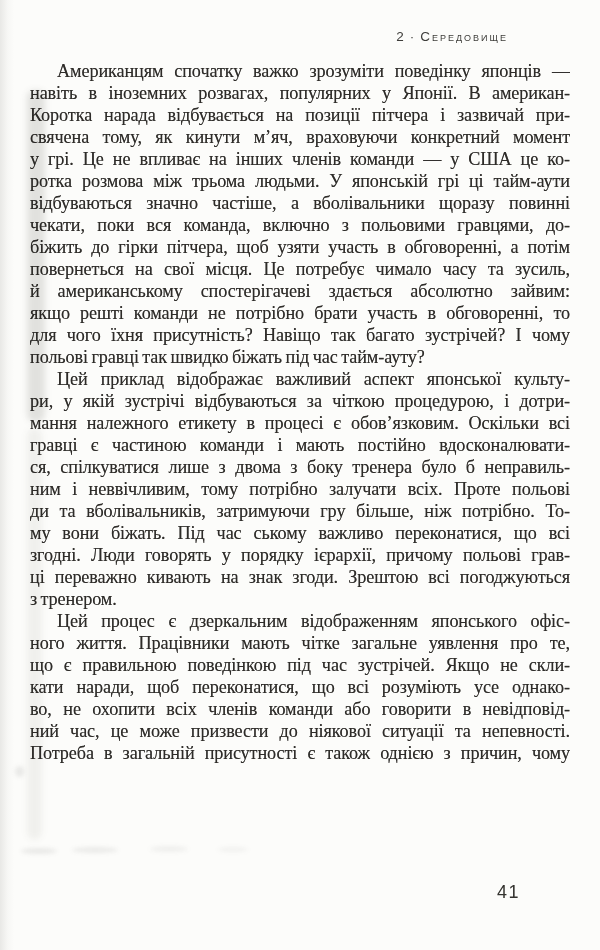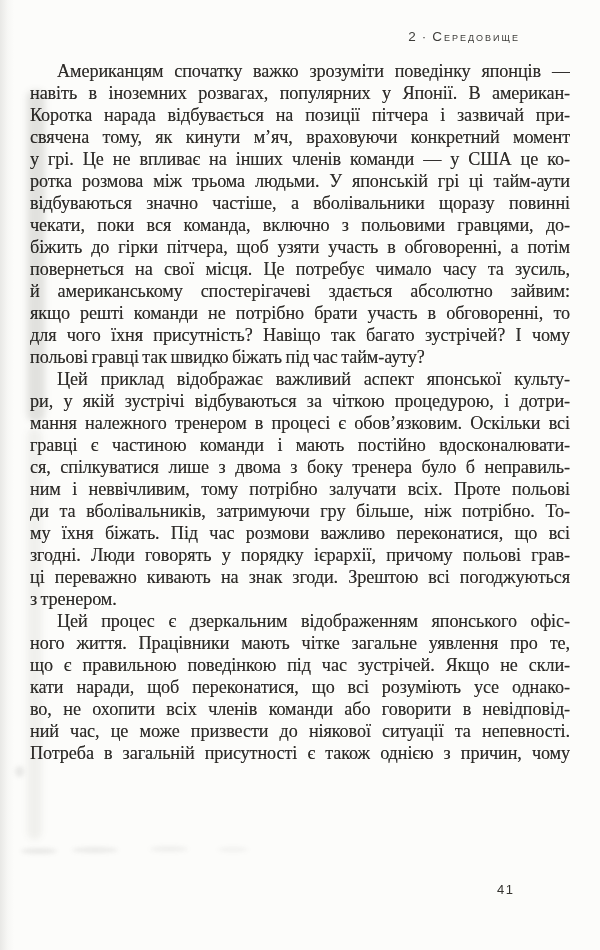--- a/index.html
+++ b/index.html
@@ -12,21 +12,21 @@
     width: 600px;
     height: 950px;
     background: #fcfcfa;
     overflow: hidden;
   }
 
   
   .running-head {
     position: absolute;
     top: 29px;
-    right: 80px;
+    right: 92px;
     font-family: "Liberation Sans", sans-serif;
     font-size: 13.5px;
     color: #3d3c39;
     letter-spacing: 2px;
     white-space: nowrap;
   }
   .running-head .sep { margin: 0 4px; color: #4a4946; }
   .running-head .chap { font-variant: small-caps; }
 
   
@@ -51,21 +51,21 @@
   }
   .line.first { text-indent: 27px; }
   .line.pend { text-align-last: left; }
 
   
   .folio {
     position: absolute;
     top: 882px;
     left: 497px;
     font-family: "Liberation Sans", sans-serif;
-    font-size: 13px;
+    font-size: 18px;
     letter-spacing: 1.5px;
     color: #34332f;
   }
 
   
   .edge-shade {
     position: absolute;
     left: 0; top: 0;
     width: 14px; height: 950px;
     background: linear-gradient(90deg, rgba(90,88,82,0.12), rgba(90,88,82,0.03) 55%, rgba(90,88,82,0));
@@ -108,26 +108,26 @@
       <div class="line">відбуваються значно частіше, а вболівальники щоразу повинні</div>
       <div class="line">чекати, поки вся команда, включно з польовими гравцями, до-</div>
       <div class="line">біжить до гірки пітчера, щоб узяти участь в обговоренні, а потім</div>
       <div class="line">повернеться на свої місця. Це потребує чимало часу та зусиль,</div>
       <div class="line">й американському спостерігачеві здається абсолютно зайвим:</div>
       <div class="line">якщо решті команди не потрібно брати участь в обговоренні, то</div>
       <div class="line">для чого їхня присутність? Навіщо так багато зустрічей? І чому</div>
       <div class="line pend">польові гравці так швидко біжать під час тайм-ауту?</div>
       <div class="line first">Цей приклад відображає важливий аспект японської культу-</div>
       <div class="line">ри, у якій зустрічі відбуваються за чіткою процедурою, і дотри-</div>
-      <div class="line">мання належного тренером в процесі є обов’язковим. Оскільки всі</div>
+      <div class="line">мання належного етикету в процесі є обов’язковим. Оскільки всі</div>
       <div class="line">гравці є частиною команди і мають постійно вдосконалювати-</div>
       <div class="line">ся, спілкуватися лише з двома з боку тренера було б неправиль-</div>
       <div class="line">ним і неввічливим, тому потрібно залучати всіх. Проте польові</div>
       <div class="line">ди та вболівальників, затримуючи гру більше, ніж потрібно. То-</div>
-      <div class="line">му їхня біжать. Під час розмови важливо переконатися, що всі</div>
+      <div class="line">му вони біжать. Під час ському важливо переконатися, що всі</div>
       <div class="line">згодні. Люди говорять у порядку ієрархії, причому польові грав-</div>
       <div class="line">ці переважно кивають на знак згоди. Зрештою всі погоджуються</div>
       <div class="line pend">з тренером.</div>
       <div class="line first">Цей процес є дзеркальним відображенням японського офіс-</div>
       <div class="line">ного життя. Працівники мають чітке загальне уявлення про те,</div>
       <div class="line">що є правильною поведінкою під час зустрічей. Якщо не скли-</div>
       <div class="line">кати наради, щоб переконатися, що всі розуміють усе однако-</div>
       <div class="line">во, не охопити всіх членів команди або говорити в невідповід-</div>
       <div class="line">ний час, це може призвести до ніякової ситуації та непевності.</div>
       <div class="line">Потреба в загальній присутності є також однією з причин, чому</div>

